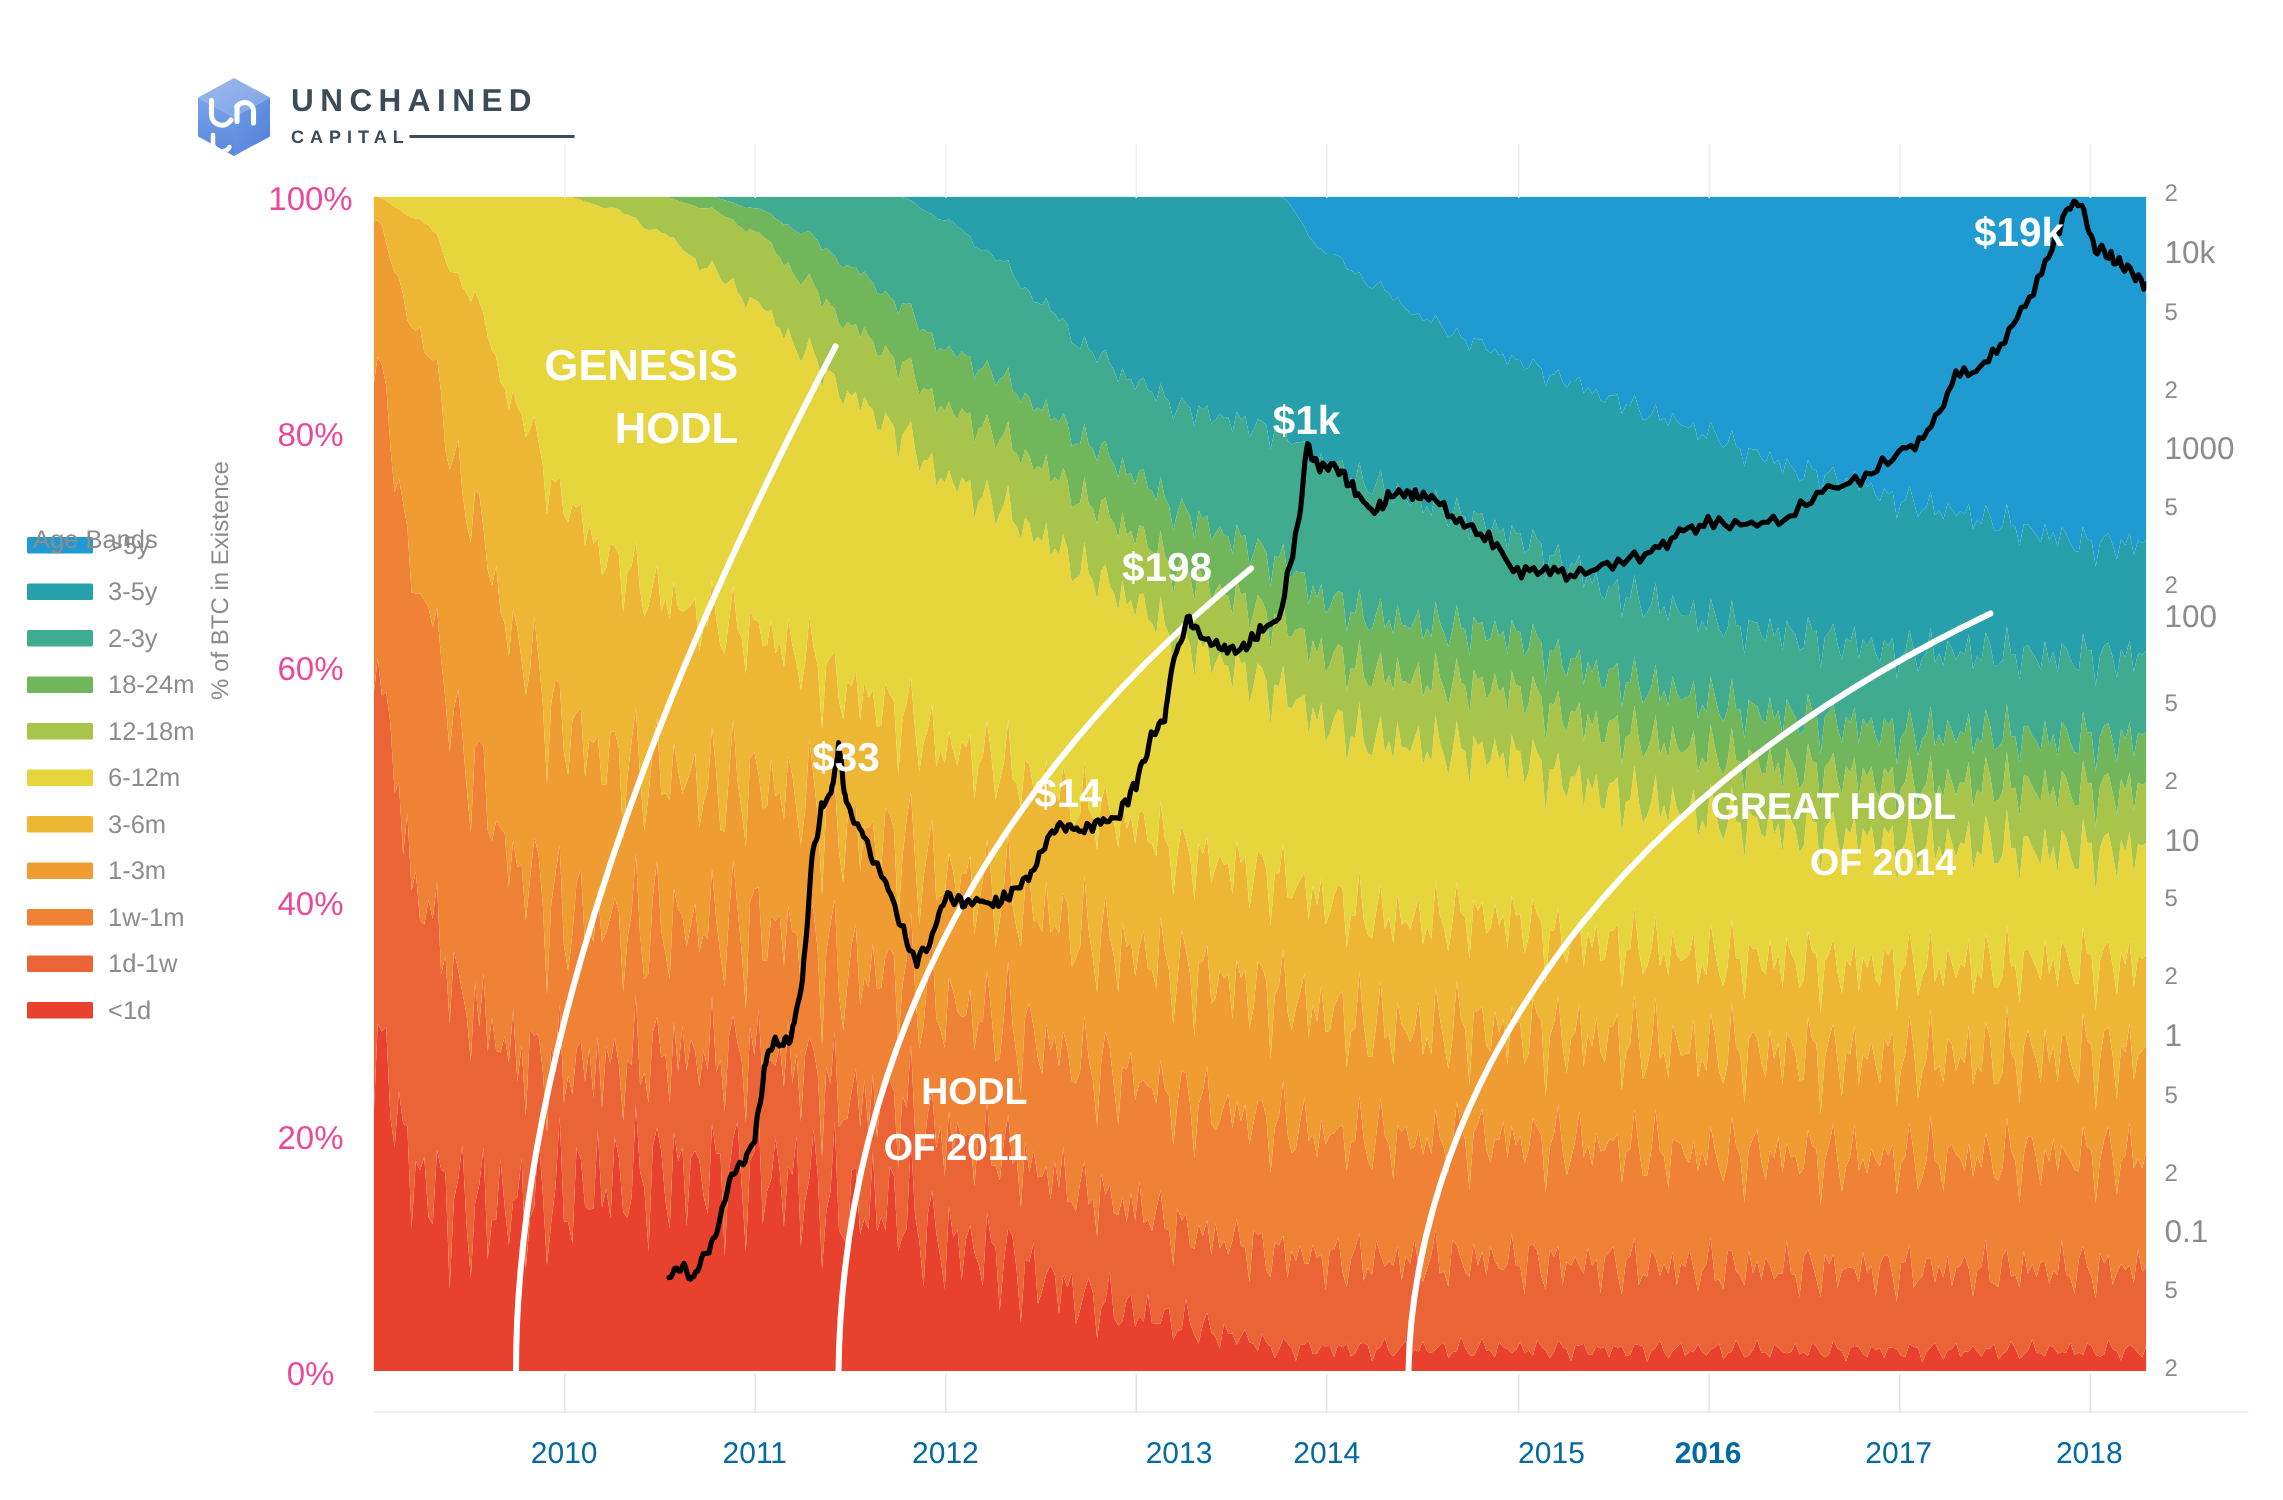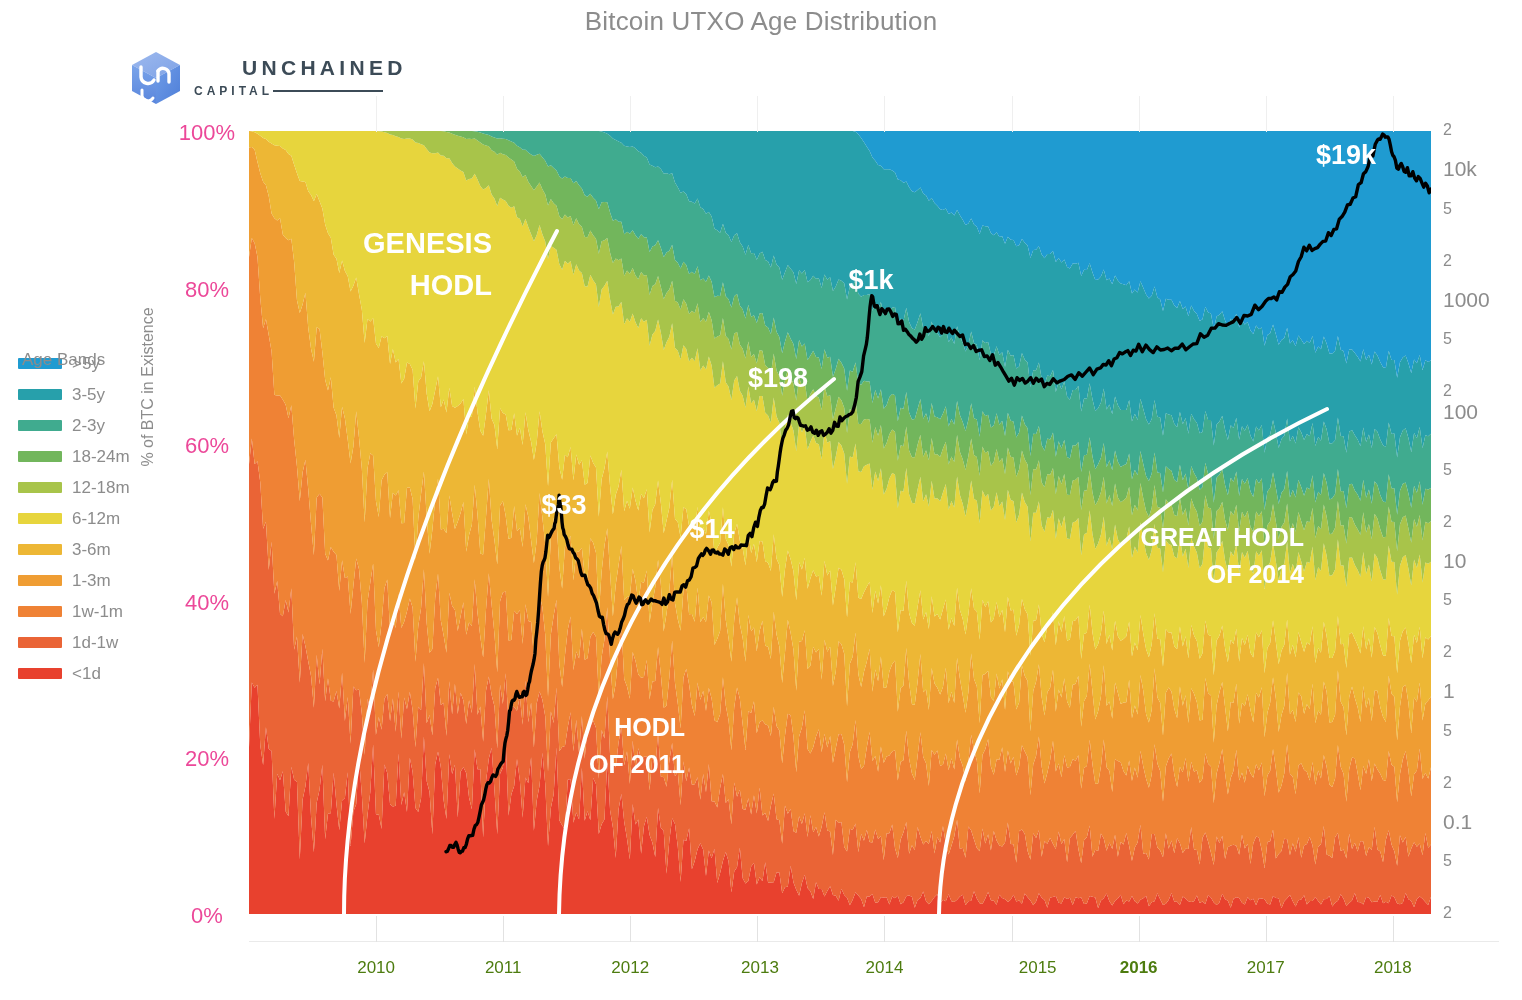--- a/index.html
+++ b/index.html
@@ -10,21 +10,21 @@
   
   .chart-title{
     position:absolute;left:0;top:6px;width:1522px;text-align:center;
     font-size:26px;color:#8c8c8c;font-weight:400;letter-spacing:.2px;
   }
 
   
   .logo-wrap{position:absolute;left:128px;top:50px;width:260px;height:58px;}
   .logo-mark{position:absolute;left:0;top:0;width:56px;height:56px;}
   .logo-text{position:absolute;left:66px;top:7px;}
-  .logo-word{font-size:21px;letter-spacing:4.3px;color:#3c4b57;font-weight:600;line-height:22px;margin-left:48px;}
+  .logo-word{font-size:21px;letter-spacing:4.3px;color:#3c4b57;font-weight:600;line-height:22px;}
   .logo-sub{display:flex;align-items:center;margin-top:5px;}
   .logo-capital{font-size:12px;letter-spacing:4px;color:#3c4b57;font-weight:600;}
   .logo-rule{width:110px;height:2px;background:#3c4b57;}
 
   
   .legend{position:absolute;left:18px;top:348px;width:150px;}
   .legend-title{position:absolute;left:4px;top:2px;font-size:17px;color:#8c8c8c;white-space:nowrap;z-index:3;}
   .legend-row{display:flex;align-items:center;height:31px;}
   .legend-swatch{width:44px;height:11px;border-radius:1px;margin-right:10px;flex:0 0 auto;}
   .legend-label{font-size:17px;color:#8c8c8c;white-space:nowrap;}
@@ -34,31 +34,30 @@
   .plot svg{display:block;}
 
   
   .ylabel-left{
     position:absolute;left:-2px;top:378px;width:300px;text-align:center;
     transform:rotate(-90deg);transform-origin:center center;
     font-size:16px;color:#8c8c8c;pointer-events:none;
   }
   .ytick-left{position:absolute;right:0;font-size:22px;color:#ec4899;text-align:center;width:64px;}
   .ytick-right{position:absolute;left:0;color:#8c8c8c;text-align:left;}
-  .xtick{position:absolute;top:958px;font-size:17px;color:#4d7c0f;text-align:center;width:90px;}
+  .xtick{position:absolute;top:958px;font-size:20px;color:#0369a1;text-align:center;width:90px;}
   .xtickmark{position:absolute;top:916px;width:1px;height:26px;background:#e2e2e2;}
   .xaxis-line{position:absolute;left:249px;top:941px;width:1250px;height:1px;background:#eaeaea;}
   .gridline-top{position:absolute;top:96px;width:1px;height:36px;background:#efefef;}
 </style>
 </head>
 <body>
 
 <div id="root">
 
-  <div class="chart-title">Bitcoin UTXO Age Distribution</div>
 
   <div class="logo-wrap">
     <div class="logo-mark">
       <svg width="56" height="56" viewBox="0 0 56 56">
         <defs>
           <linearGradient id="cubeA" x1="0" y1="0" x2="1" y2="1">
             <stop offset="0" stop-color="#9db9ee"></stop>
               <stop offset="1" stop-color="#7ea2e6"></stop>
           </linearGradient>
           <linearGradient id="cubeB" x1="0" y1="0" x2="1" y2="1">
@@ -213,21 +212,21 @@
   <div id="xticks">
       <div class="xtick" style="left: 331.097px;">2010</div>
       <div class="xtickmark" style="left: 376.097px;"></div>
       <div class="gridline-top" style="left: 376.097px;"></div>
       <div class="xtick" style="left: 458.194px;">2011</div>
       <div class="xtickmark" style="left: 503.194px;"></div>
       <div class="gridline-top" style="left: 503.194px;"></div>
       <div class="xtick" style="left: 585.29px;">2012</div>
       <div class="xtickmark" style="left: 630.29px;"></div>
       <div class="gridline-top" style="left: 630.29px;"></div>
-      <div class="xtick" style="left: 715px;">2013</div>
+      <div class="xtick" style="left: 741px;">2013</div>
       <div class="xtickmark" style="left: 757.387px;"></div>
       <div class="gridline-top" style="left: 757.387px;"></div>
       <div class="xtick" style="left: 839.484px;">2014</div>
       <div class="xtickmark" style="left: 884.484px;"></div>
       <div class="gridline-top" style="left: 884.484px;"></div>
       <div class="xtick" style="left: 966.581px; text-align: right;">2015</div>
       <div class="xtickmark" style="left: 1011.58px;"></div>
       <div class="gridline-top" style="left: 1011.58px;"></div>
       <div class="xtick" style="left: 1093.68px; font-weight: bold;">2016</div>
       <div class="xtickmark" style="left: 1138.68px;"></div>

